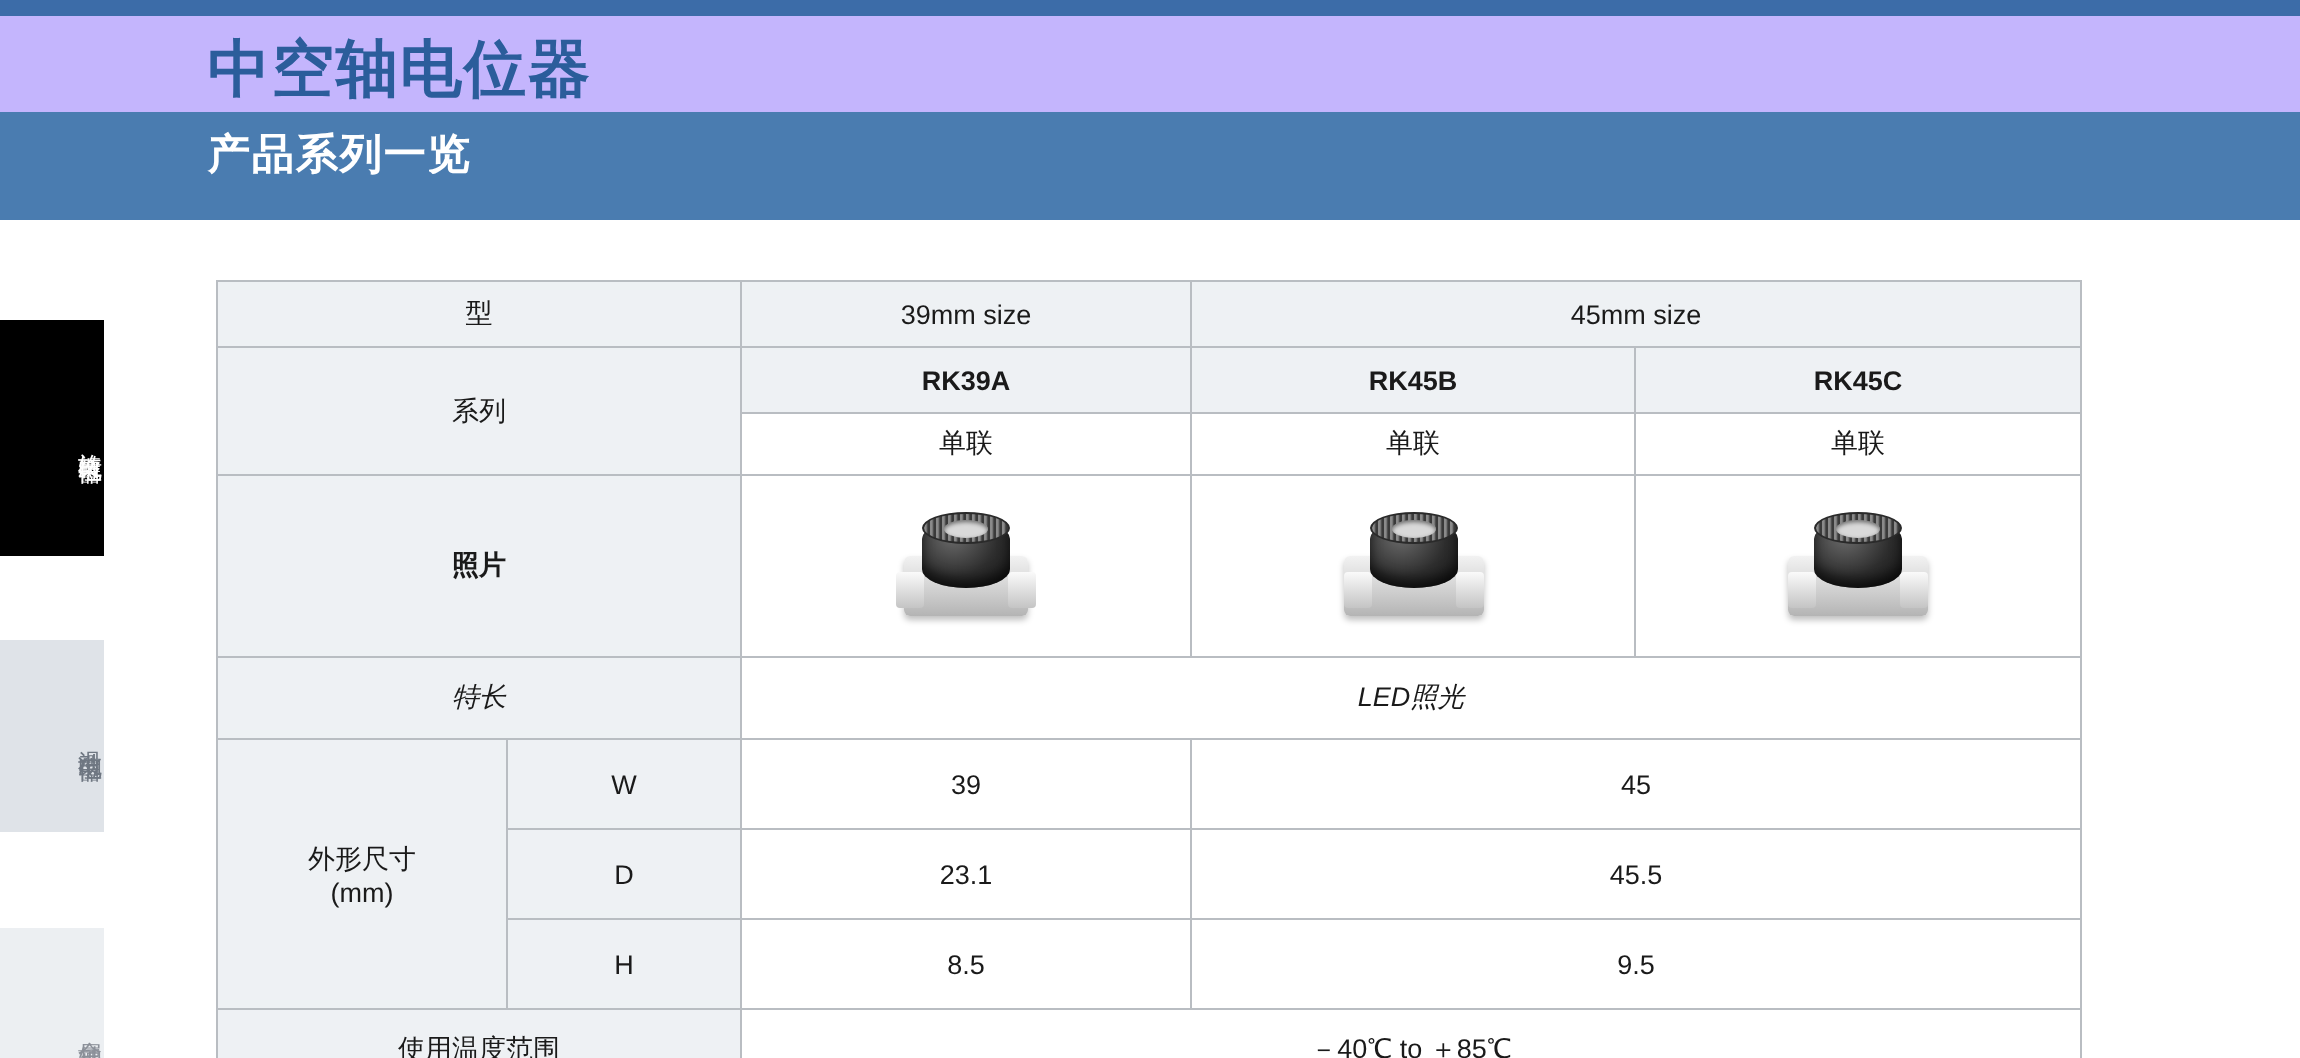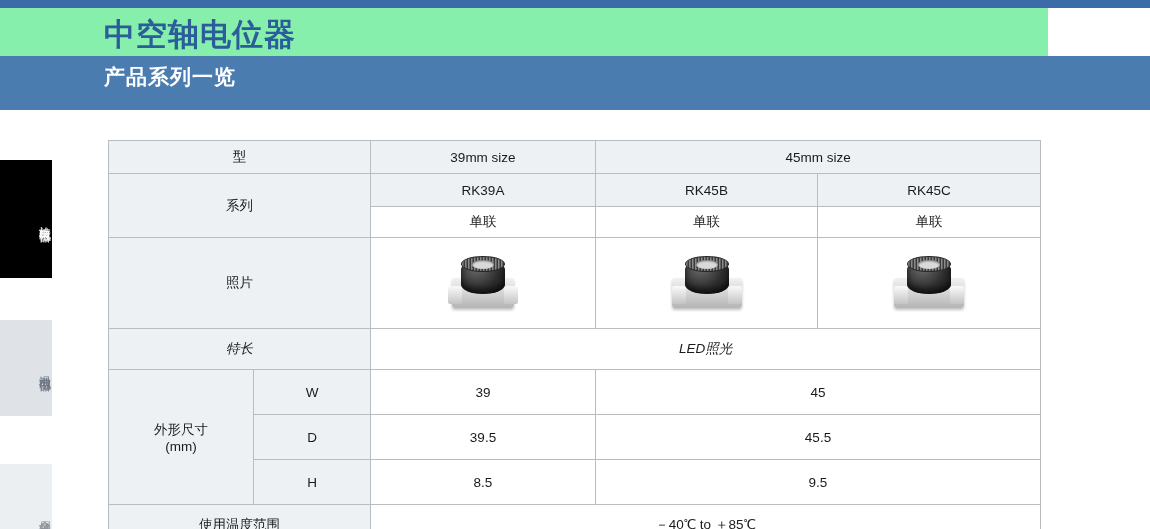--- a/index.html
+++ b/index.html
@@ -19,23 +19,23 @@
   .top-band {
     position: absolute;
     top: 0; left: 0;
     width: 1150px;
     height: 8px;
     background: #3c6ca8;
   }
   .header {
     position: absolute;
     top: 8px; left: 0;
-    width: 1048px;
+    width: 1150px;
     height: 48px;
-    background: #86efac;
+    background: #c4b5fd;
   }
   .page-title {
     position: absolute;
     left: 104px;
     top: 6px;
     font-size: 31px;
     font-weight: bold;
     color: #2b5d9b;
     letter-spacing: 1px;
   }
@@ -121,30 +121,31 @@
     background: #ffffff;
   }
   .hdr-row td {
     height: 32px;
     background: #eef1f4;
   }
   .label-cell {
     background: #eef1f4 !important;
   }
   .series-name {
-    font-weight: normal;
+    font-weight: bold;
     font-size: 14.5px;
     height: 32px;
     background: #eef1f4 !important;
   }
   .series-sub {
     height: 30px;
   }
   .photo-row td {
     height: 90px;
+    font-weight: bold;
   }
   .dim-row td {
     height: 44px;
   }
   .feature-row td {
     height: 40px;
     font-style: italic;
   }
   .temp-row td {
     height: 40px;
@@ -312,21 +313,21 @@
         <div>外形尺寸</div>
         <div>(mm)</div>
       </td>
       <td class="label-cell">W</td>
       <td>39</td>
       <td colspan="2">45</td>
     </tr>
 
     <tr class="dim-row">
       <td class="label-cell">D</td>
-      <td>39.5</td>
+      <td>23.1</td>
       <td colspan="2">45.5</td>
     </tr>
 
     <tr class="dim-row">
       <td class="label-cell">H</td>
       <td>8.5</td>
       <td colspan="2">9.5</td>
     </tr>
 
     <tr class="temp-row">

